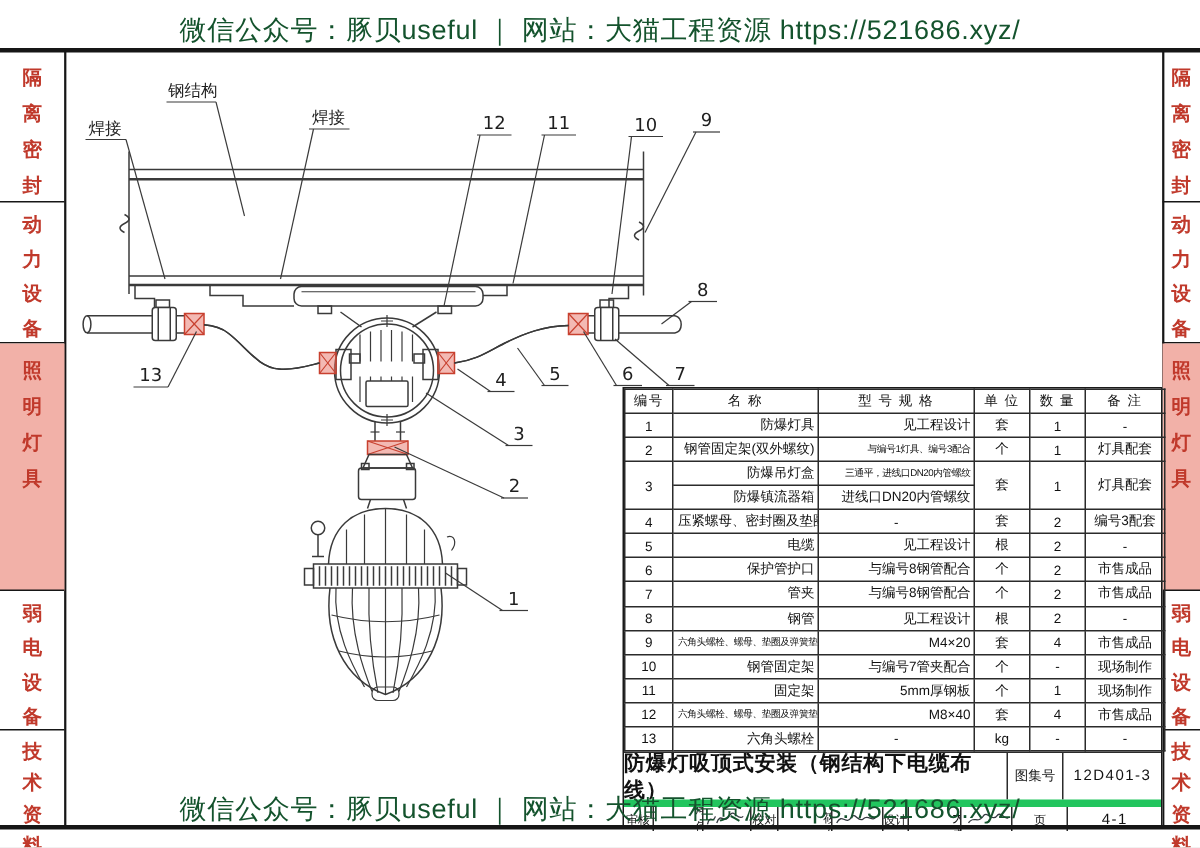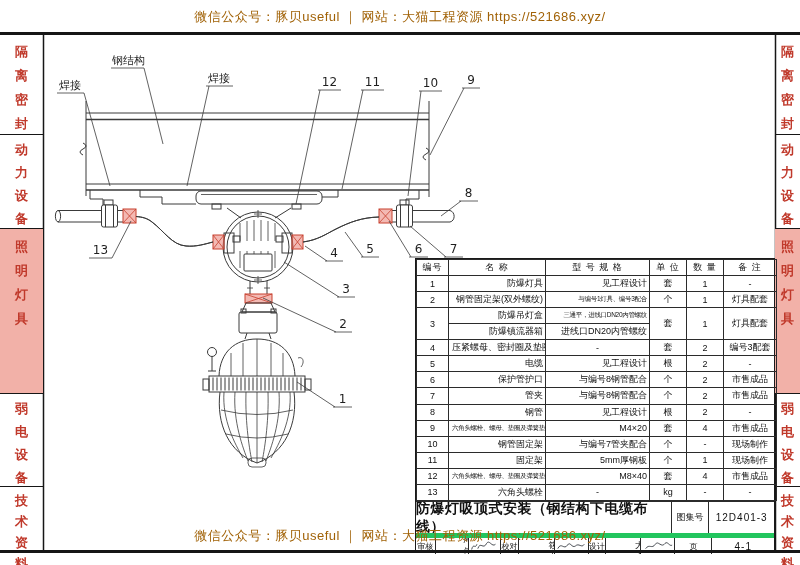--- a/index.html
+++ b/index.html
@@ -1,20 +1,20 @@
 <!DOCTYPE html>
 <html><head>
 <meta charset="utf-8">
 <style>
   html,body{margin:0;padding:0;background:#e8e8e8;}
   .page{position:relative;width:800px;height:565px;background:#fff;overflow:hidden;
         font-family:"Liberation Sans","DejaVu Sans",sans-serif;}
   
-  .wm{position:absolute;left:0;right:0;text-align:center;color:#a16207;
-      font-size:13px;letter-spacing:0.5px;z-index:6;}
+  .wm{position:absolute;left:0;right:0;text-align:center;color:#14532d;
+      font-size:18px;letter-spacing:0.5px;z-index:6;}
   .wm-top{top:8px;}
   .wm-bottom{top:527px;}
   
   .rule{position:absolute;left:0;width:800px;background:#161616;z-index:5;}
   .rule-top{top:32px;height:3px;}
   .rule-bottom{top:550px;height:3px;}
   
   .sidebar{position:absolute;top:35px;z-index:2;}
   .sidebar-left{left:0;width:43px;}
   .sidebar-right{left:775px;width:25px;}

